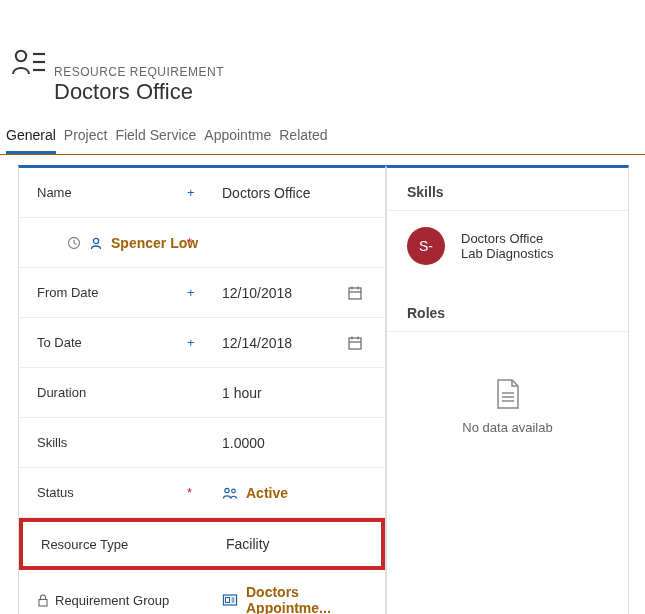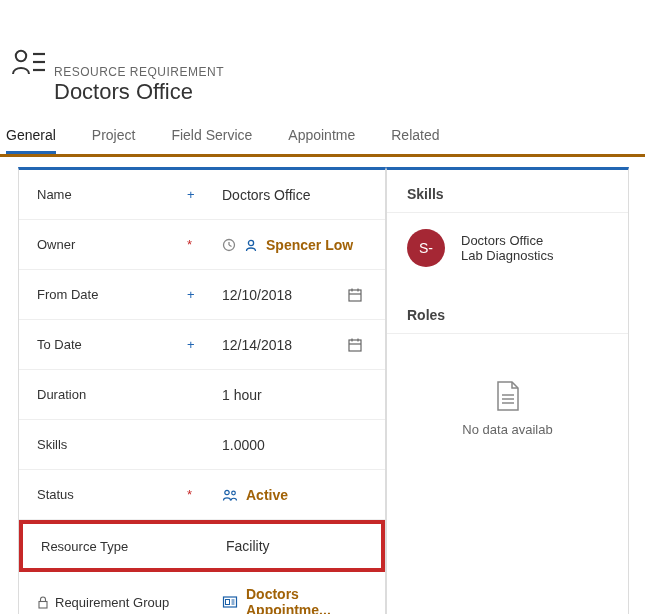--- a/index.html
+++ b/index.html
@@ -30,22 +30,22 @@
     letter-spacing: 0.5px;
     margin-top: 47px;
   }
   .entity-title {
     font-size: 22px;
     color: #333;
     font-weight: 400;
   }
   .tabs {
     display: flex;
-    gap: 36px;
-    border-bottom: 3px solid #a16207;
+    gap: 8px;
+    border-bottom: 1px solid #a16207;
     padding-left: 6px;
   }
   .tab {
     padding: 8px 0;
     font-size: 14px;
     color: #666;
     cursor: pointer;
     border-bottom: 3px solid transparent;
   }
   .tab.active {
@@ -167,21 +167,20 @@
 <div class="content">
   <div class="panel panel-left">
 
     <div class="row">
       <div class="label-cell">Name</div>
       <span class="marker blue">+</span>
       <div class="value-cell">Doctors Office</div>
     </div>
 
     <div class="row">
-      <div class="label-cell">Owner</div>
       <span class="marker red">*</span>
       <div class="value-cell link">
         <span>
           <svg width="14" height="14" viewBox="0 0 14 14">
               <circle cx="7" cy="7" r="5.5" fill="none" stroke="#888" stroke-width="1.3"></circle>
               <line x1="7" y1="7" x2="7" y2="4" stroke="#888" stroke-width="1.3"></line>
               <line x1="7" y1="7" x2="9.5" y2="8.5" stroke="#888" stroke-width="1.3"></line>
             </svg>
         </span>
         <span>

